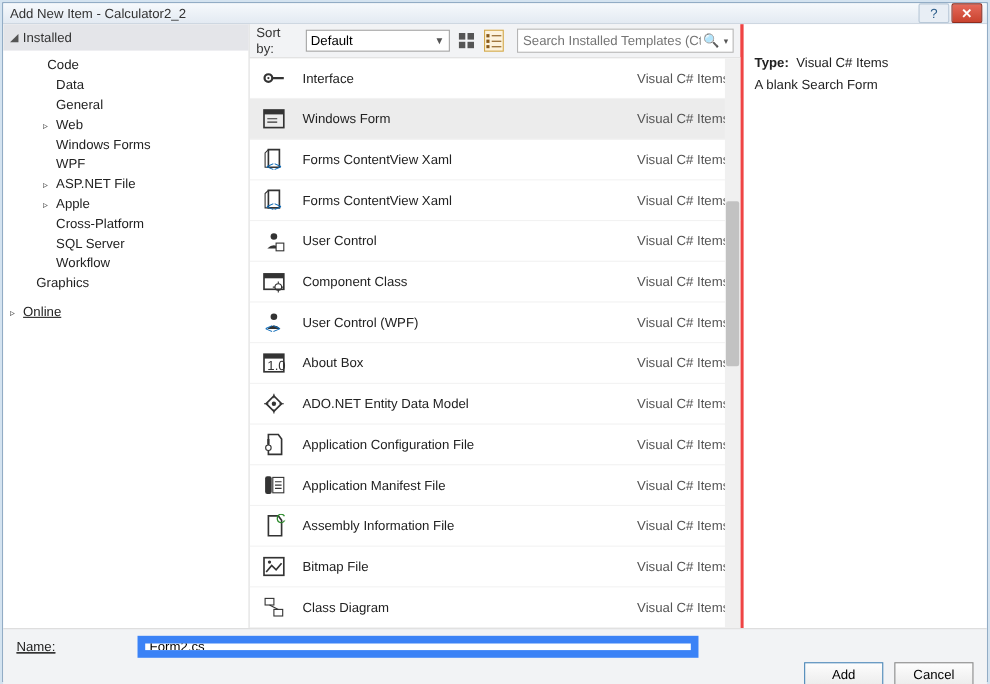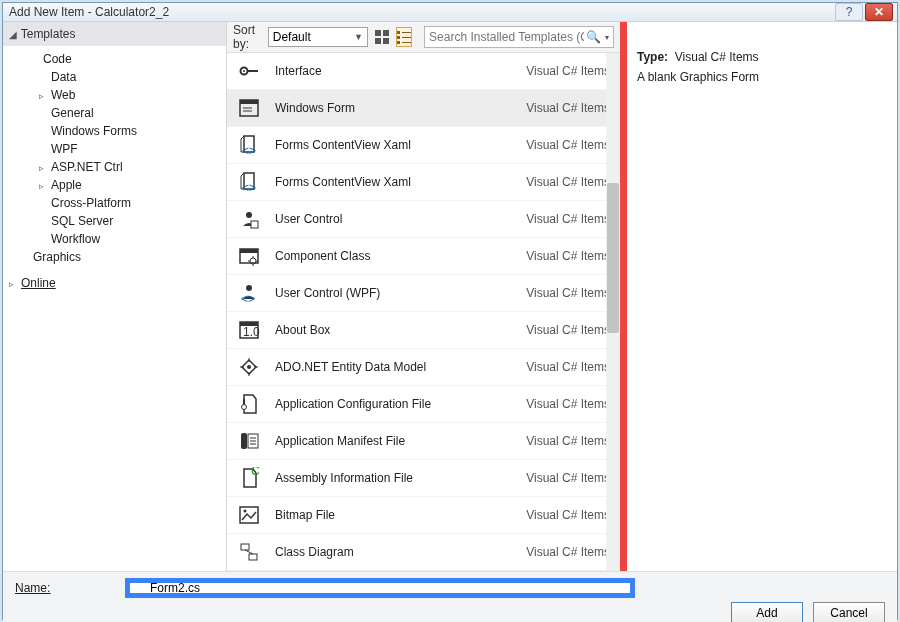--- a/index.html
+++ b/index.html
@@ -30,57 +30,57 @@
 .search input { border: none; outline: none; flex: 1; font-size: 12px; color: #888; }
 .search .mag { color: #555; margin: 0 2px; }
 .list { flex: 1; overflow-y: auto; background: #fff; border-top: 1px solid #dcdcdc; position: relative; }
 .row { display: flex; align-items: center; height: 37px; padding: 0 10px; border-bottom: 1px solid #f2f2f2; cursor: default; }
 .row.selected { background: #ececec; }
 .row .ico { width: 24px; height: 24px; flex-shrink: 0; margin-right: 14px; display: flex; align-items: center; justify-content: center; color: #333; }
 .row .name { flex: 1; color: #222; }
 .row .lang { color: #555; width: 120px; text-align: right; }
 .scrollbar { position: absolute; right: 0; top: 0; width: 14px; height: 100%; background: #f0f0f0; }
 .thumb { position: absolute; right: 1px; top: 130px; width: 12px; height: 150px; background: #c2c2c2; border-radius: 2px; }
-.right { width: 277px; background: #fff; border-left: 7px solid #ef4444; padding: 28px 10px 10px 10px; color: #222; }
+.right { width: 224px; background: #fff; border-left: 3px solid #ef4444; padding: 28px 10px 10px 10px; color: #222; }
 .right .tline { margin-bottom: 6px; }
 .right b { font-weight: 600; }
 .footer { padding: 6px 12px 10px 12px; background: #f2f3f5; border-top: 1px solid #dcdcdc; }
 .namerow { display: flex; align-items: center; margin-bottom: 4px; }
 .namerow label { width: 110px; text-decoration: underline; color: #222; text-decoration-style: solid; }
 .namerow label span.u { text-decoration: underline; }
-.nameinput { flex: 1; max-width: 510px; height: 20px; border: 5px solid #3b82f6; padding: 0 20px; background: #fff; outline: none; }
+.nameinput { flex: 1; max-width: 510px; height: 20px; border: 7px solid #3b82f6; padding: 0 4px; background: #fff; outline: none; }
 .btnrow { display: flex; justify-content: flex-end; gap: 10px; }
 .dbtn { width: 72px; height: 22px; border: 1px solid #8a8a8a; background: linear-gradient(#fdfdfd,#ececec); cursor: pointer; font-size: 12px; }
 .dbtn.primary { border: 1px solid #4a87b8; }
 svg { display: block; }
 </style>
 </head>
 <body>
 
 <div class="window">
   <div class="titlebar">
     <div class="title">Add New Item - Calculator2_2</div>
     <div class="btn help-btn">?</div>
     <div class="btn close-btn">✕</div>
   </div>
   <div class="body">
     <div class="main">
       <div class="left">
         <div class="hdr">
           <span class="tri">◢</span>
-          <span>Templates</span>
+          <span>Installed</span>
         </div>
         <ul class="tree" id="tree">
             <li style="padding-left: 28px;"><span class="exp"></span><span>Code</span></li>
             <li style="padding-left: 36px;"><span class="exp"></span><span>Data</span></li>
+            <li style="padding-left: 36px;"><span class="exp"></span><span>General</span></li>
             <li style="padding-left: 36px;"><span class="exp">▹</span><span>Web</span></li>
-            <li style="padding-left: 36px;"><span class="exp"></span><span>General</span></li>
             <li style="padding-left: 36px;"><span class="exp"></span><span>Windows Forms</span></li>
             <li style="padding-left: 36px;"><span class="exp"></span><span>WPF</span></li>
-            <li style="padding-left: 36px;"><span class="exp">▹</span><span>ASP.NET Ctrl</span></li>
+            <li style="padding-left: 36px;"><span class="exp">▹</span><span>ASP.NET File</span></li>
             <li style="padding-left: 36px;"><span class="exp">▹</span><span>Apple</span></li>
             <li style="padding-left: 36px;"><span class="exp"></span><span>Cross-Platform</span></li>
             <li style="padding-left: 36px;"><span class="exp"></span><span>SQL Server</span></li>
             <li style="padding-left: 36px;"><span class="exp"></span><span>Workflow</span></li>
             <li style="padding-left: 18px;"><span class="exp"></span><span>Graphics</span></li>
             <li style="height: 8px;"></li>
             <li style="padding-left: 6px; text-decoration: underline;"><span class="exp">▹</span><span>Online</span></li>
           </ul>
       </div>
       <div class="mid">
@@ -276,21 +276,21 @@
             <div class="scrollbar">
               <div class="thumb"></div>
             </div>
         </div>
       </div>
       <div class="right">
         <div class="tline">
           <b>Type:</b>
           &nbsp;<span>Visual C# Items</span>
         </div>
-        <div>A blank Graphics Form</div>
+        <div>A blank Search Form</div>
       </div>
     </div>
     <div class="footer">
       <div class="namerow">
         <label><span class="u">Name:</span></label>
         <input class="nameinput" value="Form2.cs" style="">
       </div>
       <div class="btnrow">
         <button class="dbtn primary">Add</button>
         <button class="dbtn">Cancel</button>

